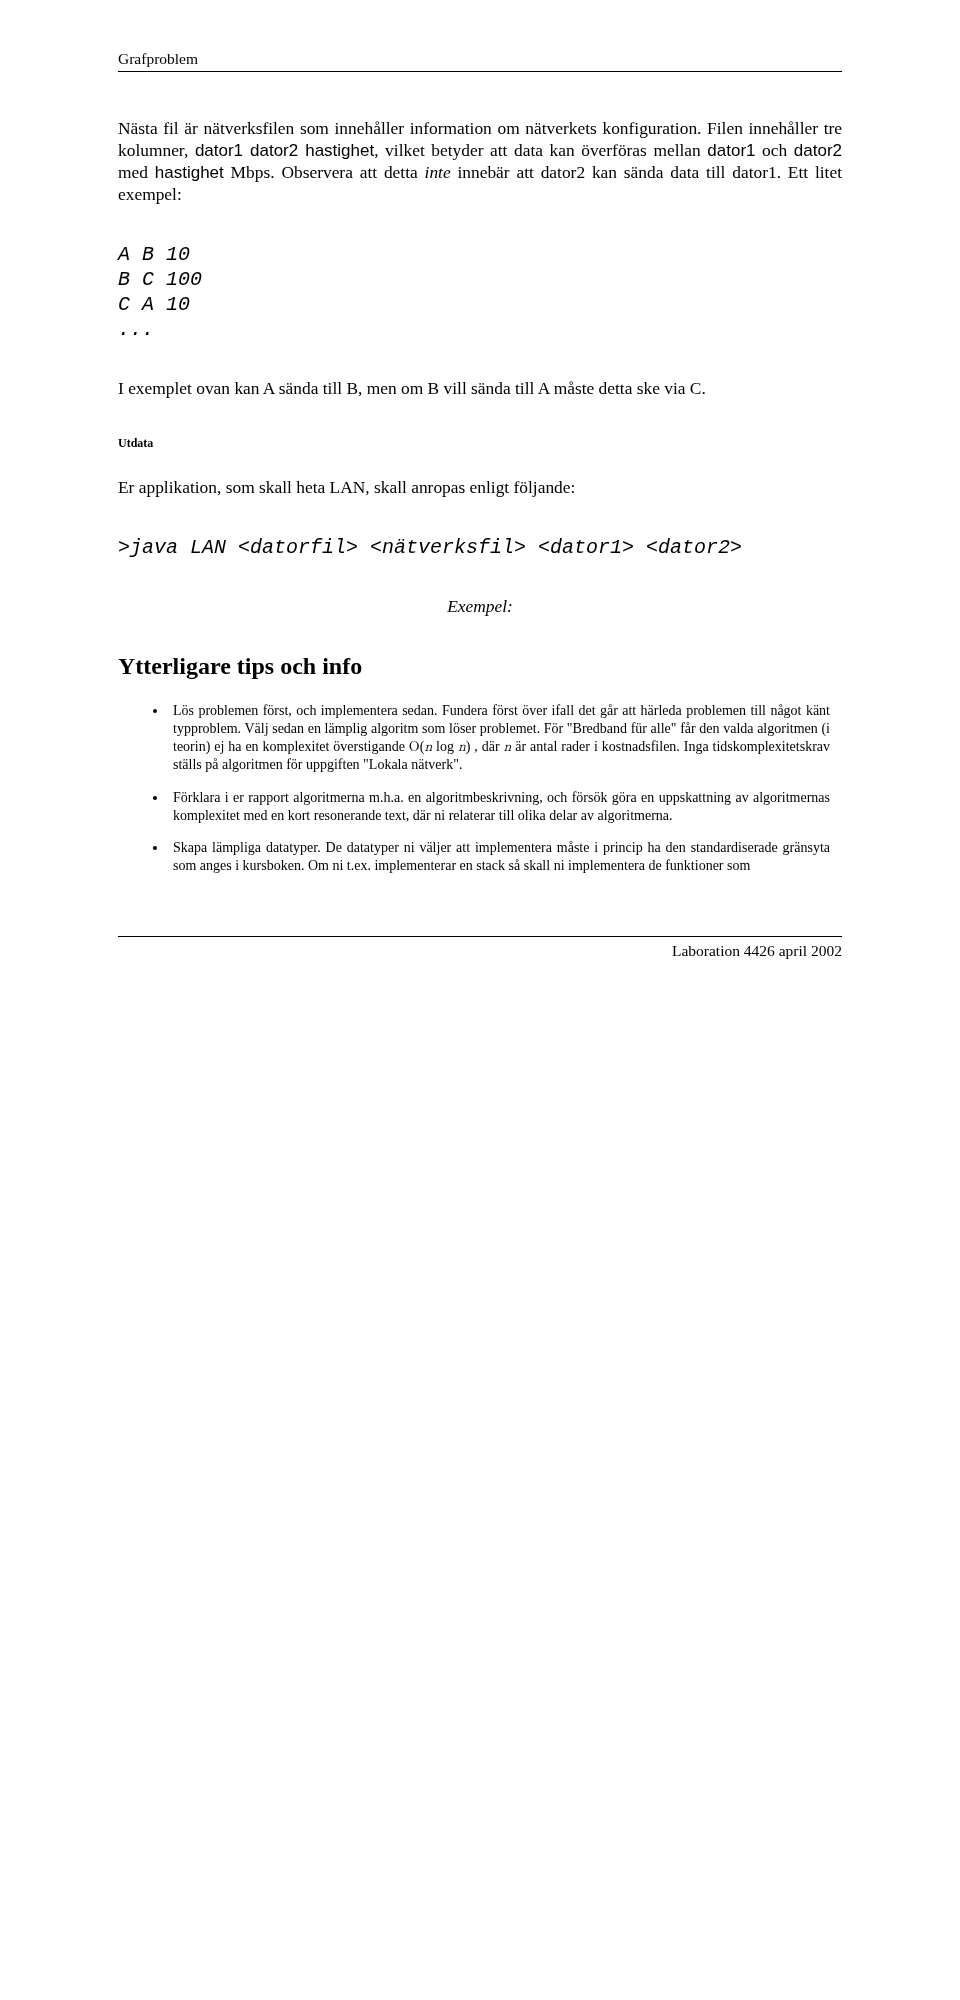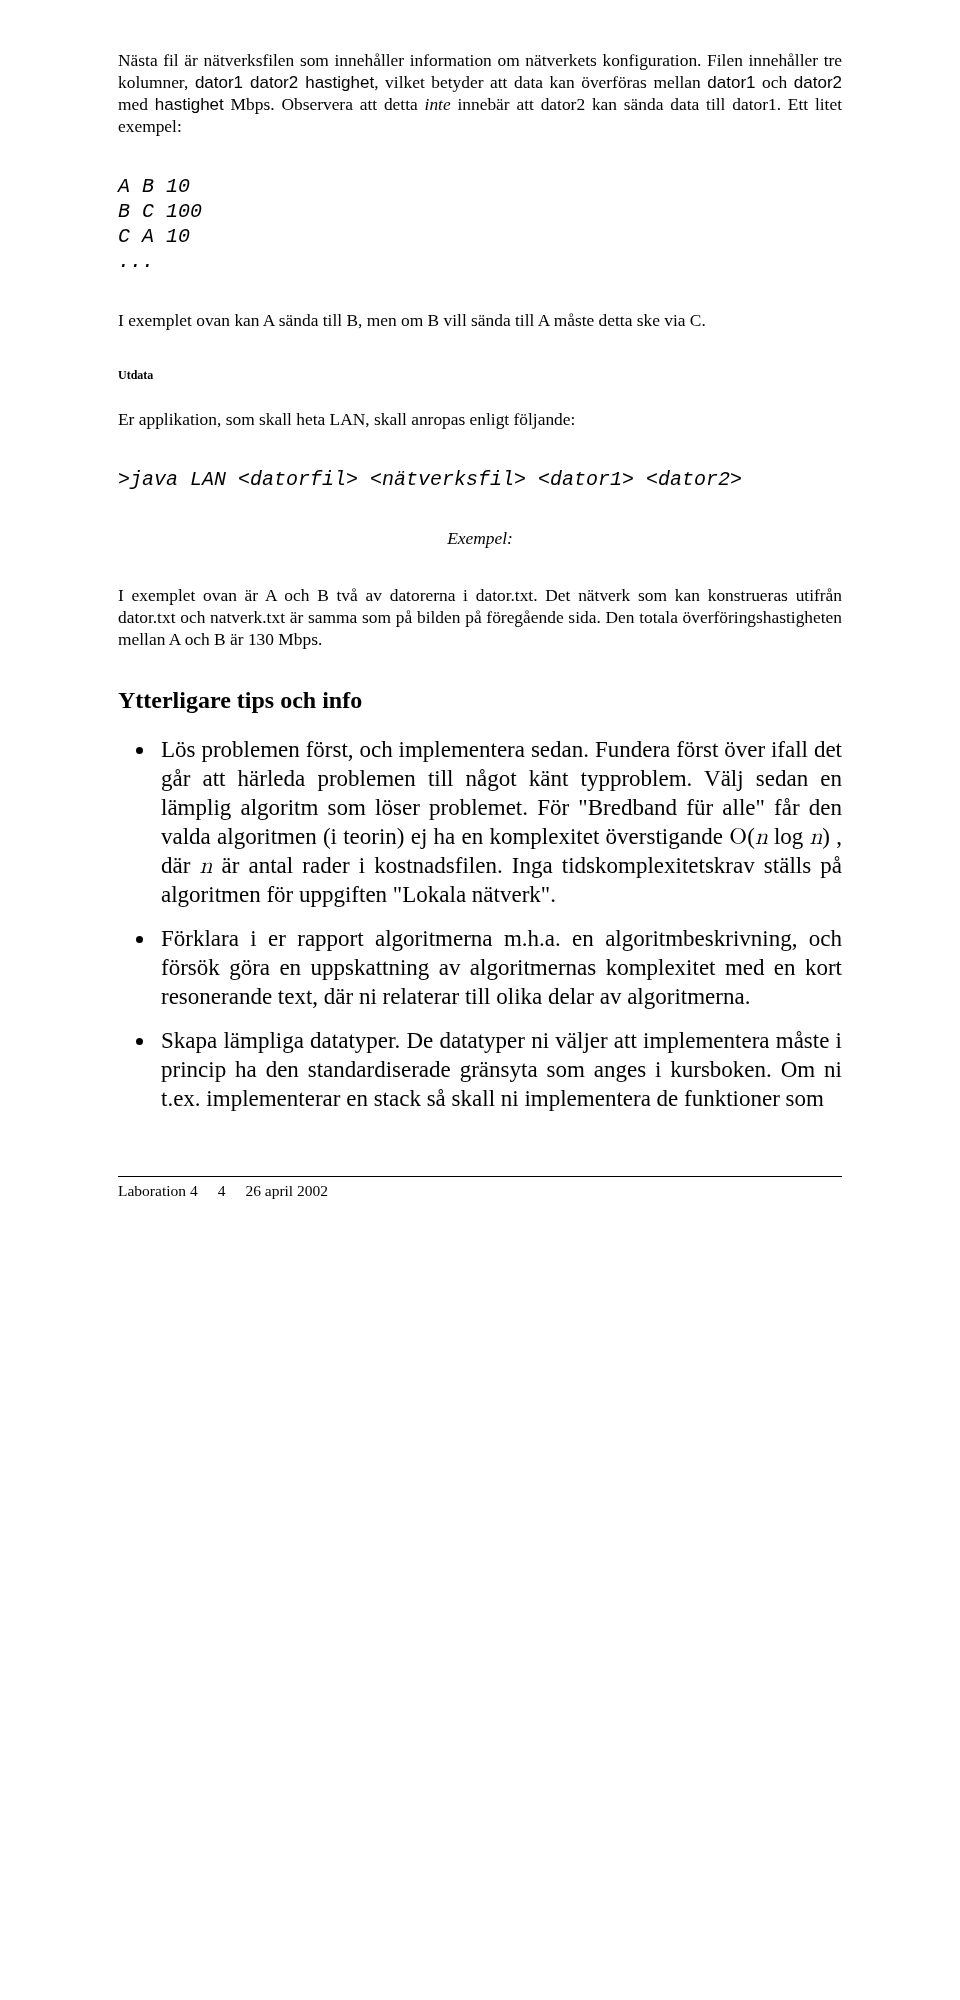--- a/index.html
+++ b/index.html
@@ -43,47 +43,49 @@
     font-size: 12px;
     font-weight: bold;
     margin: 0 0 26px 0;
   }
   .section {
     font-size: 24px;
     font-weight: bold;
     margin: 30px 0 22px 0;
   }
   ul.tips {
-    margin: 0;
+    margin: 12px;
     padding-left: 38px;
-    font-size: 23px;
+    font-size: 14px;
     line-height: 1.26;
   }
   ul.tips li {
     text-align: justify;
     margin-bottom: 15px;
     padding-left: 5px;
   }
   .bigO { font-family: "Latin Modern Math", Georgia, serif; }
   .math-it { font-style: italic; font-family: "Latin Modern Math", Georgia, serif; }
   .footer {
     border-top: 0.6px solid #000;
     margin-top: 62px;
     padding-top: 5px;
     display: flex;
-    justify-content: flex-start;
+    justify-content: flex-end;
     font-size: 15.5px;
-    gap: 20px;
   }
 </style>
 </head>
 <body>
 
 <div class="page">
 
+  <div class="header">
+    <span>Grafproblem</span>
+  </div>
 
   <p class="body-text">
     <span>Nästa fil är nätverksfilen som innehåller information om nätverkets konfiguration. Filen innehåller tre kolumner, </span><span class="tt">dator1 dator2 hastighet</span><span>, vilket betyder att data kan överföras mellan </span><span class="tt">dator1</span><span> och </span><span class="tt">dator2</span><span> med </span><span class="tt">hastighet</span><span> Mbps. Observera att detta </span><span class="italic">inte</span><span> innebär att dator2 kan sända data till dator1. Ett litet exempel:</span>
   </p>
 
   <div class="pre">A B 10
 B C 100
 C A 10
 ...</div>
 
@@ -91,21 +93,20 @@
 
   <div class="subhead">Utdata</div>
 
   <p class="body-text">Er applikation, som skall heta LAN, skall anropas enligt följande:</p>
 
   <div class="pre">&gt;java LAN &lt;datorfil&gt; &lt;nätverksfil&gt; &lt;dator1&gt; &lt;dator2&gt;</div>
 
   <p class="body-text" style="text-align:center;font-style:italic;">Exempel:</p>
 
 
-  <p class="body-text">I exemplet ovan är A och B två av datorerna i dator.txt. Det nätverk som kan konstrueras utifrån dator.txt och natverk.txt är samma som på bilden på föregående sida. Den totala överföringshastigheten mellan A och B är 130 Mbps.</p>
 
   <div class="section">Ytterligare tips och info</div>
 
   <ul class="tips">
     <li>
       <span>Lös problemen först, och implementera sedan. Fundera först över ifall det går att härleda problemen till något känt typproblem. Välj sedan en lämplig algoritm som löser problemet. För "Bredband für alle" får den valda algoritmen (i teorin) ej ha en komplexitet överstigande </span><span class="bigO">O</span><span>(</span><span class="math-it">n</span><span> log </span><span class="math-it">n</span><span>)</span><span> , där </span><span class="math-it">n</span><span> är antal rader i kostnadsfilen. Inga tidskomplexitetskrav ställs på algoritmen för uppgiften "Lokala nätverk".</span>
     </li>
     <li>Förklara i er rapport algoritmerna m.h.a. en algoritmbeskrivning, och försök göra en uppskattning av algoritmernas komplexitet med en kort resonerande text, där ni relaterar till olika delar av algoritmerna.</li>
     <li>Skapa lämpliga datatyper. De datatyper ni väljer att implementera måste i princip ha den standardiserade gränsyta som anges i kursboken. Om ni t.ex. implementerar en stack så skall ni implementera de funktioner som</li>
   </ul>

